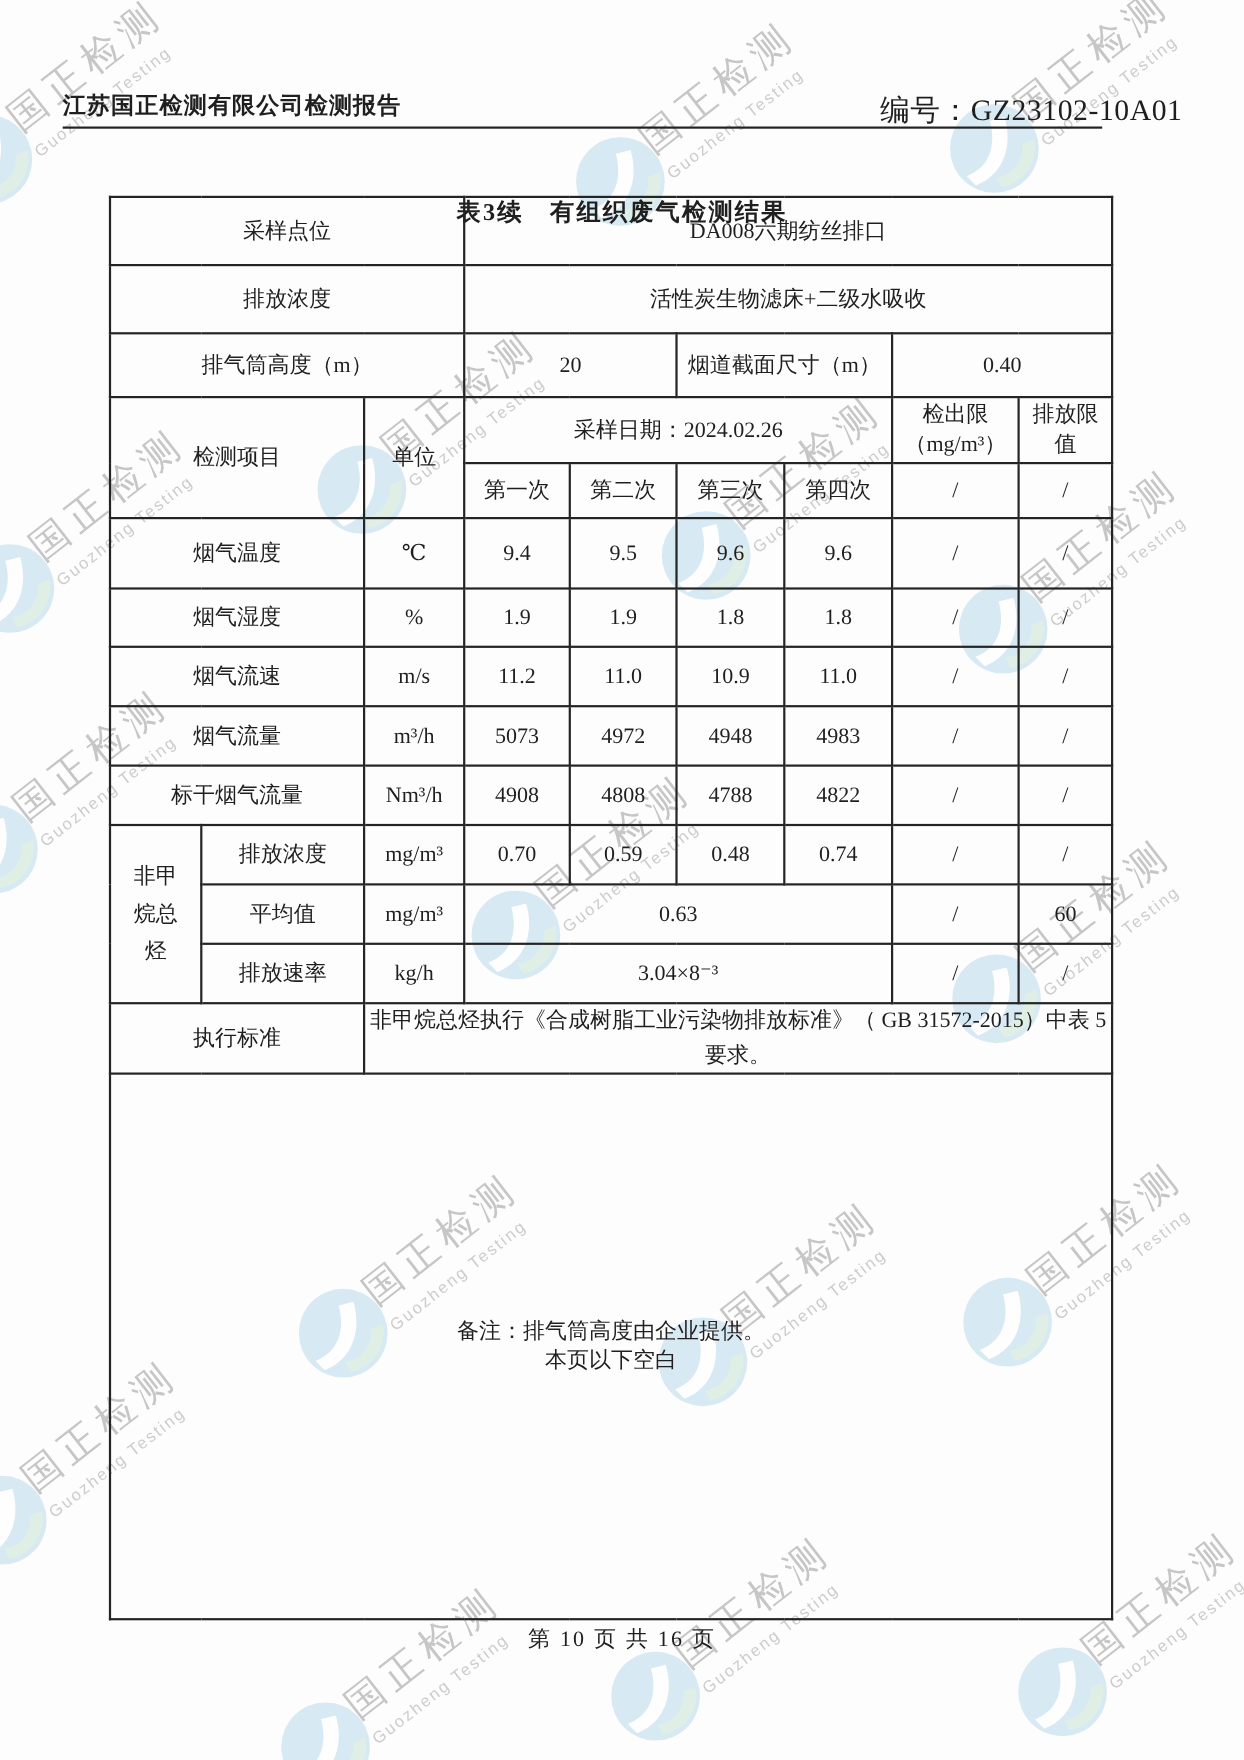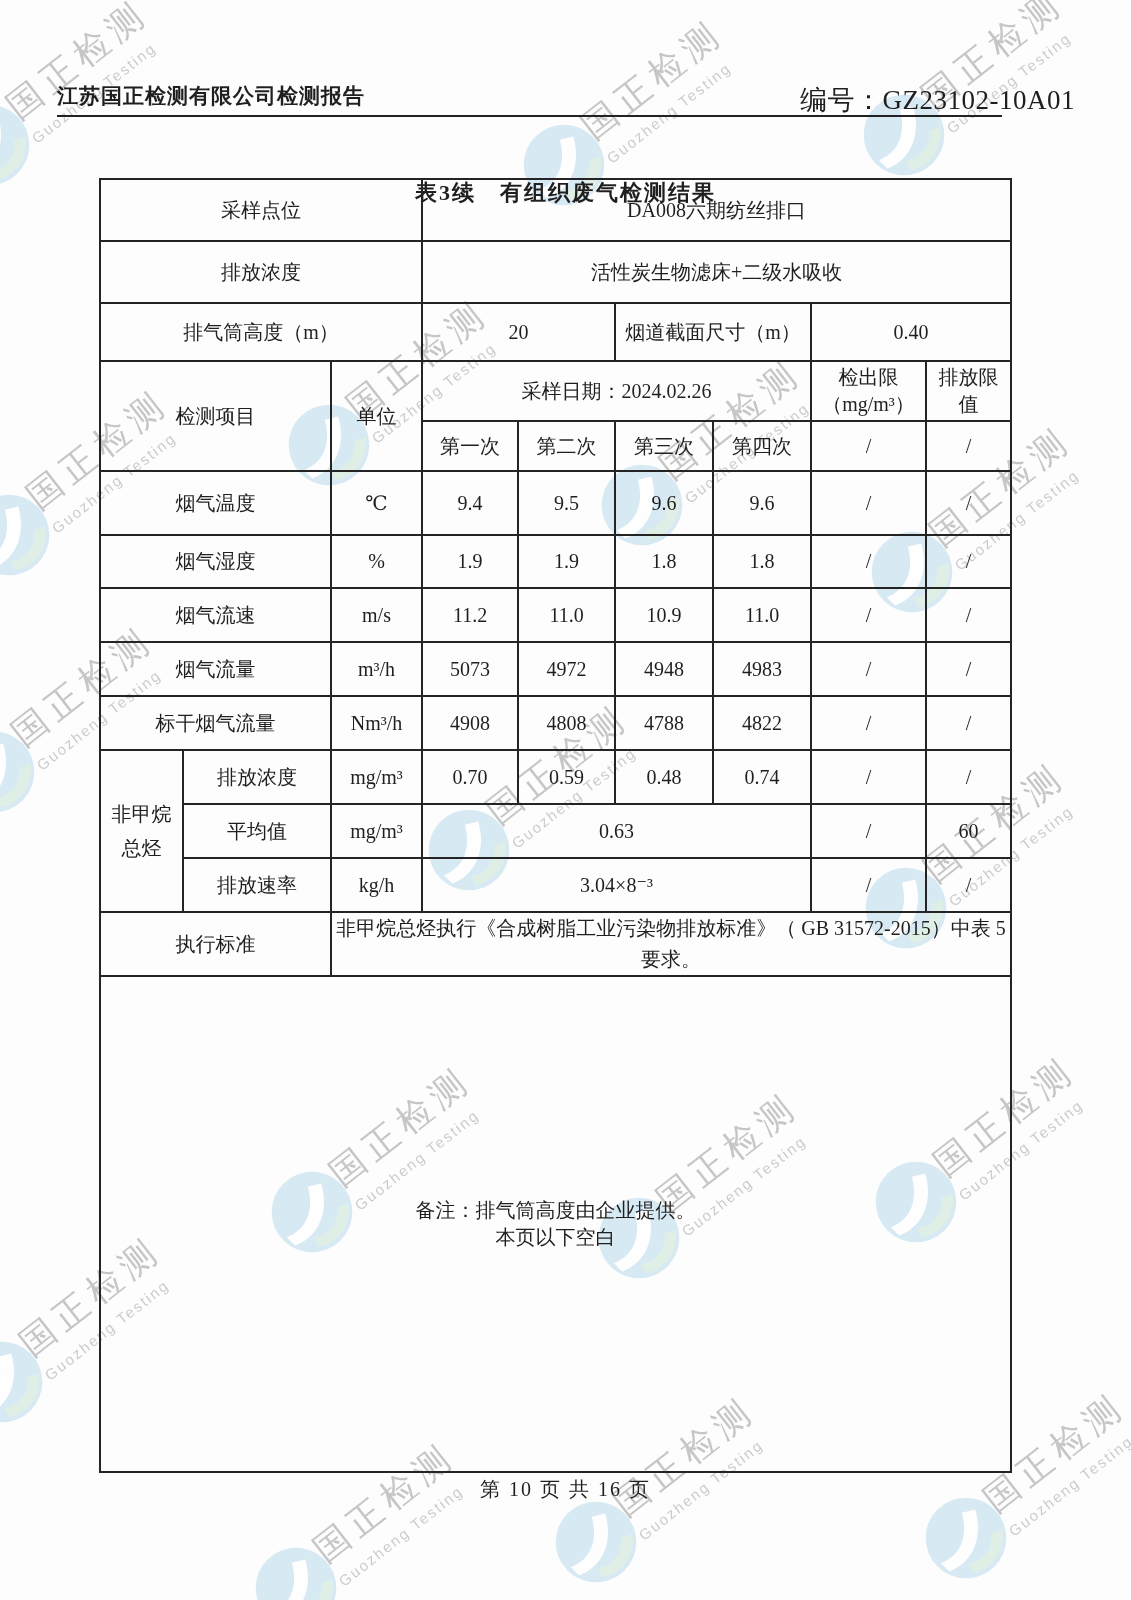--- a/index.html
+++ b/index.html
@@ -363,21 +363,21 @@
         <td>Nm³/h</td>
         <td>4908</td>
         <td>4808</td>
         <td>4788</td>
         <td>4822</td>
         <td>/</td>
         <td>/</td>
       </tr>
 
       <tr style="height:54px">
-        <td rowspan="3" style="line-height:1.7;padding:0 6px;text-align:center;">非甲烷总烃</td>
+        <td rowspan="3" style="line-height:1.7;padding:0 16px;text-align:center;">非甲烷总烃</td>
         <td>排放浓度</td>
         <td>mg/m³</td>
         <td>0.70</td>
         <td>0.59</td>
         <td>0.48</td>
         <td>0.74</td>
         <td>/</td>
         <td>/</td>
       </tr>
 

